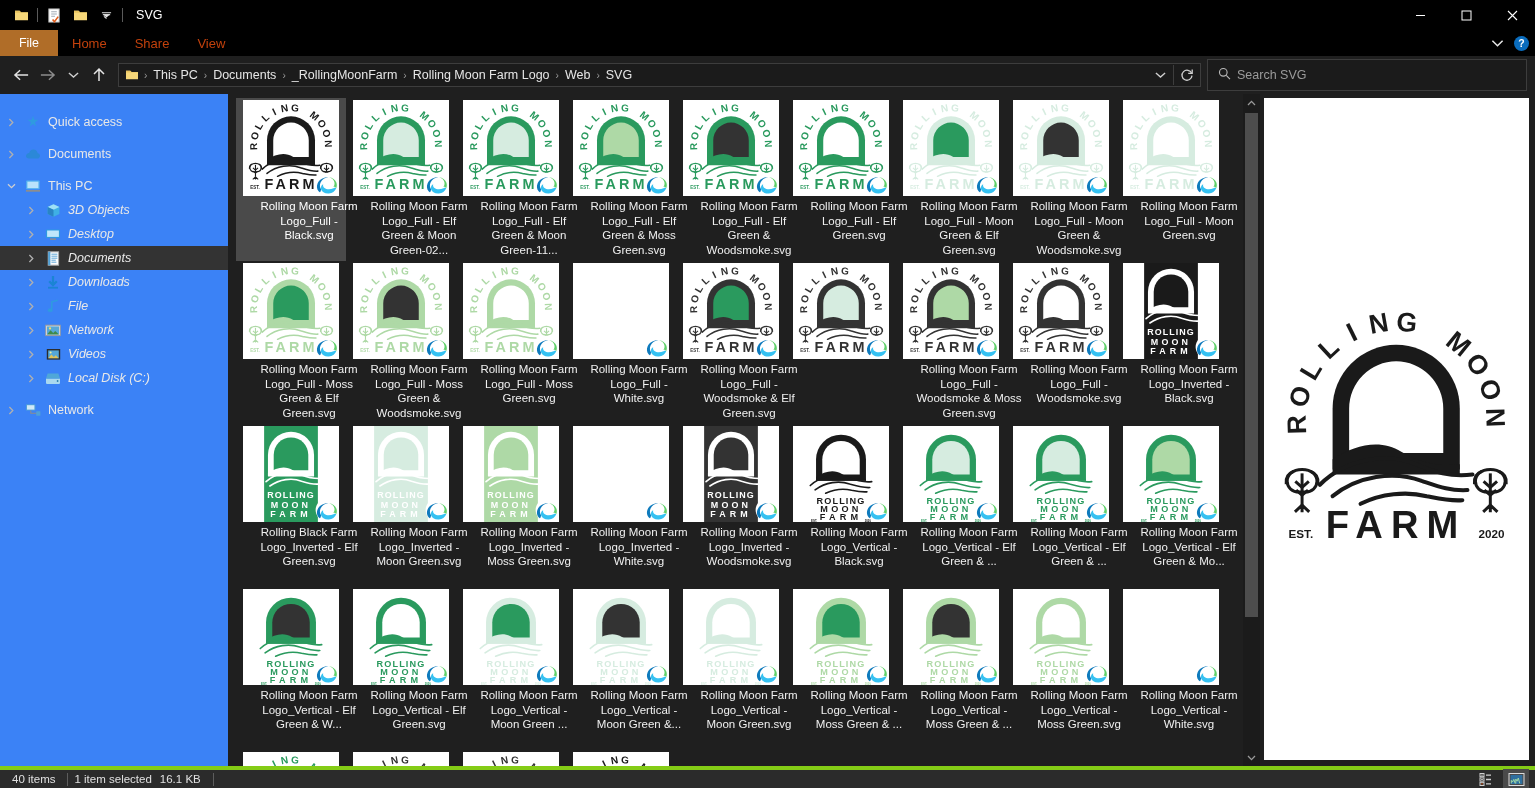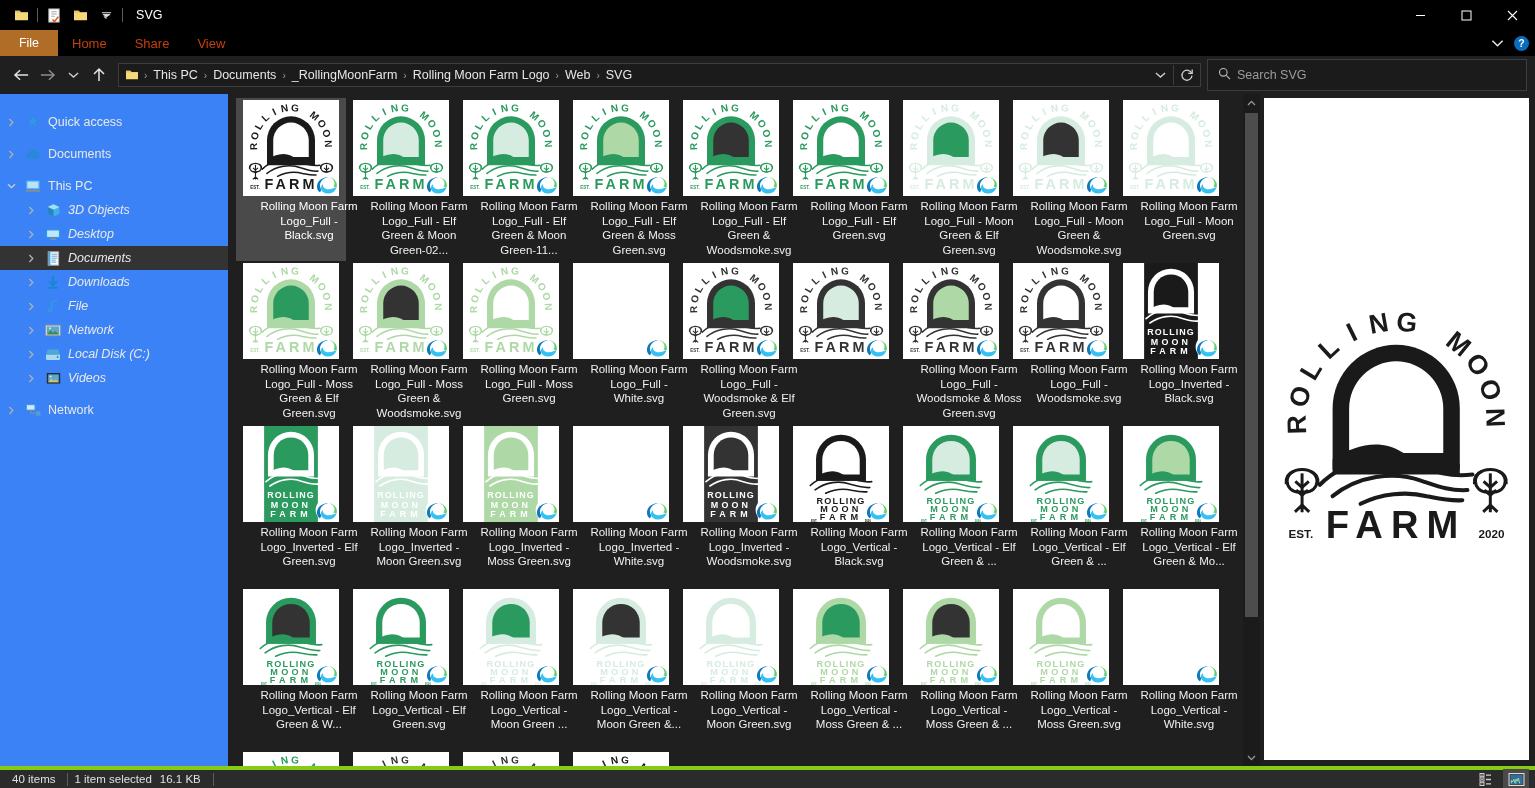--- a/index.html
+++ b/index.html
@@ -376,43 +376,43 @@
           </span>
           <span>Network</span>
         </div>
         <div class="nav-item sb-indent">
           <span class="chev">
             <svg width="6" height="9" viewBox="0 0 6 9">
               <path d="M1.4 1l3.4 3.5L1.4 8" stroke="#b0b0b0" stroke-width="1.3" fill="none"></path>
             </svg>
           </span>
           <span class="nav-ico">
-            <svg width="16" height="13" viewBox="0 0 16 13">
-              <path d="M1 6.5h14v4.6a.8.8 0 0 1-.8.8H1.8a.8.8 0 0 1-.8-.8z" fill="#a9d8ef"></path>
-              <path d="M2.6 1.6h10.8l1.6 4.9H1z" fill="#4fa7d8"></path>
-              <circle cx="12.6" cy="9" r="0.9" fill="#2c7fae"></circle>
-            </svg>
-          </span>
-          <span>Local Disk (C:)</span>
+            <svg width="15" height="13" viewBox="0 0 15 13">
+              <rect x="0.8" y="1" width="13.4" height="10.6" fill="#2c2c2c"></rect>
+              <rect x="2.2" y="2.4" width="10.6" height="7.8" fill="#55a8d8"></rect>
+              <path d="M2.2 10.2l3.2-3.6 2.4 2.4 2-1.8 3 3z" fill="#e0c35a"></path>
+              <circle cx="4.6" cy="4.4" r="1" fill="#f0f0a0"></circle>
+            </svg>
+          </span>
+          <span>Videos</span>
         </div>
         <div class="nav-item sb-indent">
           <span class="chev">
             <svg width="6" height="9" viewBox="0 0 6 9">
               <path d="M1.4 1l3.4 3.5L1.4 8" stroke="#b0b0b0" stroke-width="1.3" fill="none"></path>
             </svg>
           </span>
           <span class="nav-ico">
-            <svg width="15" height="13" viewBox="0 0 15 13">
-              <rect x="0.8" y="1" width="13.4" height="10.6" fill="#2c2c2c"></rect>
-              <rect x="2.2" y="2.4" width="10.6" height="7.8" fill="#55a8d8"></rect>
-              <path d="M2.2 10.2l3.2-3.6 2.4 2.4 2-1.8 3 3z" fill="#e0c35a"></path>
-              <circle cx="4.6" cy="4.4" r="1" fill="#f0f0a0"></circle>
-            </svg>
-          </span>
-          <span>Videos</span>
+            <svg width="16" height="13" viewBox="0 0 16 13">
+              <path d="M1 6.5h14v4.6a.8.8 0 0 1-.8.8H1.8a.8.8 0 0 1-.8-.8z" fill="#a9d8ef"></path>
+              <path d="M2.6 1.6h10.8l1.6 4.9H1z" fill="#4fa7d8"></path>
+              <circle cx="12.6" cy="9" r="0.9" fill="#2c7fae"></circle>
+            </svg>
+          </span>
+          <span>Local Disk (C:)</span>
         </div>
         <div class="nav-gap"></div>
         <div class="nav-item">
           <span class="chev">
             <svg width="6" height="9" viewBox="0 0 6 9">
               <path d="M1.4 1l3.4 3.5L1.4 8" stroke="#b0b0b0" stroke-width="1.3" fill="none"></path>
             </svg>
           </span>
           <span class="nav-ico">
             <svg width="16" height="14" viewBox="0 0 16 14">
@@ -1411,21 +1411,21 @@
                 <div class="edgebadge">
                   <svg viewBox="0 0 32 32" xmlns="http://www.w3.org/2000/svg">
   <circle cx="16" cy="16" r="14" fill="#ffffff"></circle>
   <path d="M27.4 21.2c-1.5 3.6-4.9 6.3-9.1 6.6-5 .4-8.6-2.2-9.6-5.3-.8-2.6.4-5.2 2.6-6.2-.5 1.6 0 3.4 1.6 4.6 2.5 1.9 7.1 2 11.2.2 1.5-.6 2.6-.4 3.3.1z" fill="#35c1f1"></path>
   <path d="M27.4 21.2c.9-2 1-4.6.1-6.9-1.4-3.6-4.8-6.2-9-6.5 3.3.7 5.9 3 6.6 5.9.5 2.2 0 4.3-1.3 5.8.9-.1 2.6-.1 3.6 1.7z" fill="#60d16a"></path>
   <path d="M8.7 22.5c-1.6-2.4-1.9-5.6-.6-8.3C9.8 10.6 13.4 8 17.9 7.8 12.2 7.3 6.6 10.3 4.4 15.3c-1.4 3.3-.9 6.9 1 9.4 1.3 1.7 2.8 2.6 3.3-2.2z" fill="#0f7bbd"></path>
   <path d="M16.8 4.3C10.2 4.3 4.8 8.9 3.6 14.8 5.4 10.4 9.9 7.4 15.1 7.4c3.9 0 6.6 1.6 7.9 3.3.9 1.2 1 2.3.5 3.1h-7.4v4.1h11.6c.2-.8.3-1.7.3-2.6 0-6.2-4.8-11-11.2-11z" fill="#0f7bbd" opacity="0"></path>
 </svg>
                 </div>
               </div>
-              <div class="label">Rolling Moon Farm Logo_Inverted - Elf Green.svg</div>
+              <div class="label">Rolling Black Farm Logo_Inverted - Elf Green.svg</div>
             </div>
             <div class="tile">
               <div class="thumb">
                 <svg viewBox="0 0 100 100" xmlns="http://www.w3.org/2000/svg">
   <rect width="100" height="100" fill="#ffffff"></rect>
   <rect x="22" y="0" width="56" height="100" fill="#d6ece0"></rect>
   <path d="M50 6 a24 24 0 0 1 24 24 v22 h-48 v-22 a24 24 0 0 1 24 -24 z" fill="#ffffff"></path>
   <path d="M50 12 a18 18 0 0 1 18 18 v16 h-36 v-16 a18 18 0 0 1 18 -18 z" fill="#d6ece0"></path>
   <path d="M26 49 c9 -6 18 -8 26 -3 c7 4 14 6 22 5 l0 1.5 h-48 z" fill="#ffffff"></path>
   <g fill="none" stroke="#ffffff" stroke-width="1.7" stroke-linecap="round">

